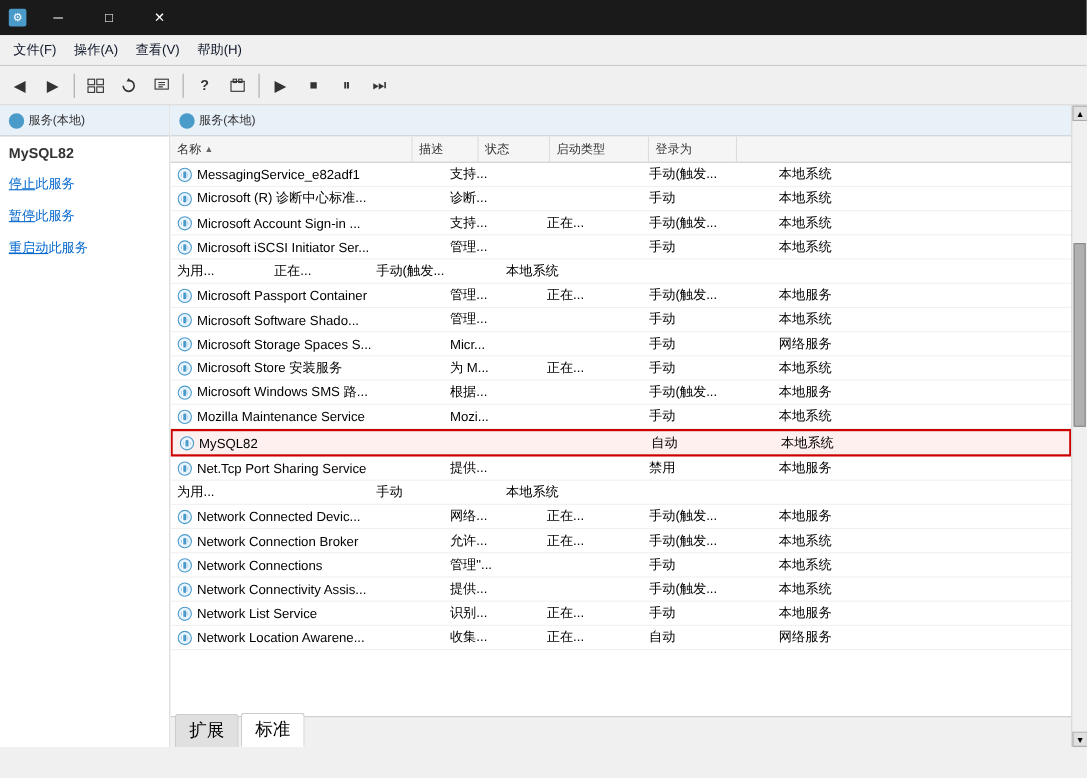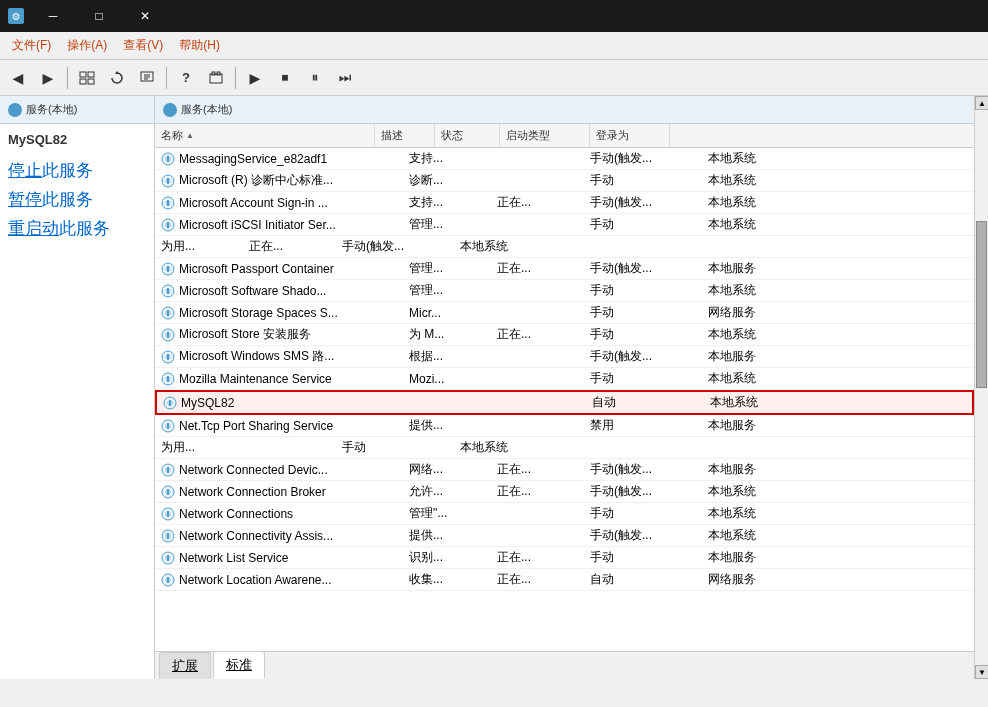--- a/index.html
+++ b/index.html
@@ -62,21 +62,21 @@
       border-bottom: 1px solid #ccc;
       height: 28px;
       display: flex;
       align-items: center;
       padding: 0 4px;
     }
     .menu-item {
       padding: 4px 8px;
       cursor: pointer;
       font-size: 12px;
-      color: #c2410c;
+      color: #0f172a;
     }
 
     
     .toolbar {
       background: #f0f0f0;
       border-bottom: 1px solid #ccc;
       height: 36px;
       display: flex;
       align-items: center;
       padding: 0 4px;
@@ -140,24 +140,25 @@
     }
     .sidebar-service-name {
       font-size: 13px;
       font-weight: bold;
       color: #333;
       margin-bottom: 12px;
     }
     .sidebar-action {
       color: #0066cc;
       cursor: pointer;
-      font-size: 17px;
+      font-size: 12px;
       margin-bottom: 6px;
       text-decoration: none;
       display: block;
+      margin-top: 12px;
     }
     .sidebar-action .action-highlight {
       text-decoration: underline;
       color: #0066cc;
     }
 
     
     .content-area {
       flex: 1;
       display: flex;
@@ -269,24 +270,23 @@
       align-items: flex-end;
       padding: 0 4px;
       flex-shrink: 0;
     }
     .tab {
       padding: 4px 12px;
       border: 1px solid #ccc;
       border-bottom: none;
       background: #e0e0e0;
       cursor: pointer;
-      font-size: 13px;
+      font-size: 16px;
       margin-right: 2px;
       border-radius: 3px 3px 0 0;
-      text-decoration: underline;
     }
     .tab.active {
       background: white;
       border-bottom: 1px solid white;
       z-index: 2;
     }
 
     
     .right-scrollbar {
       width: 14px;

